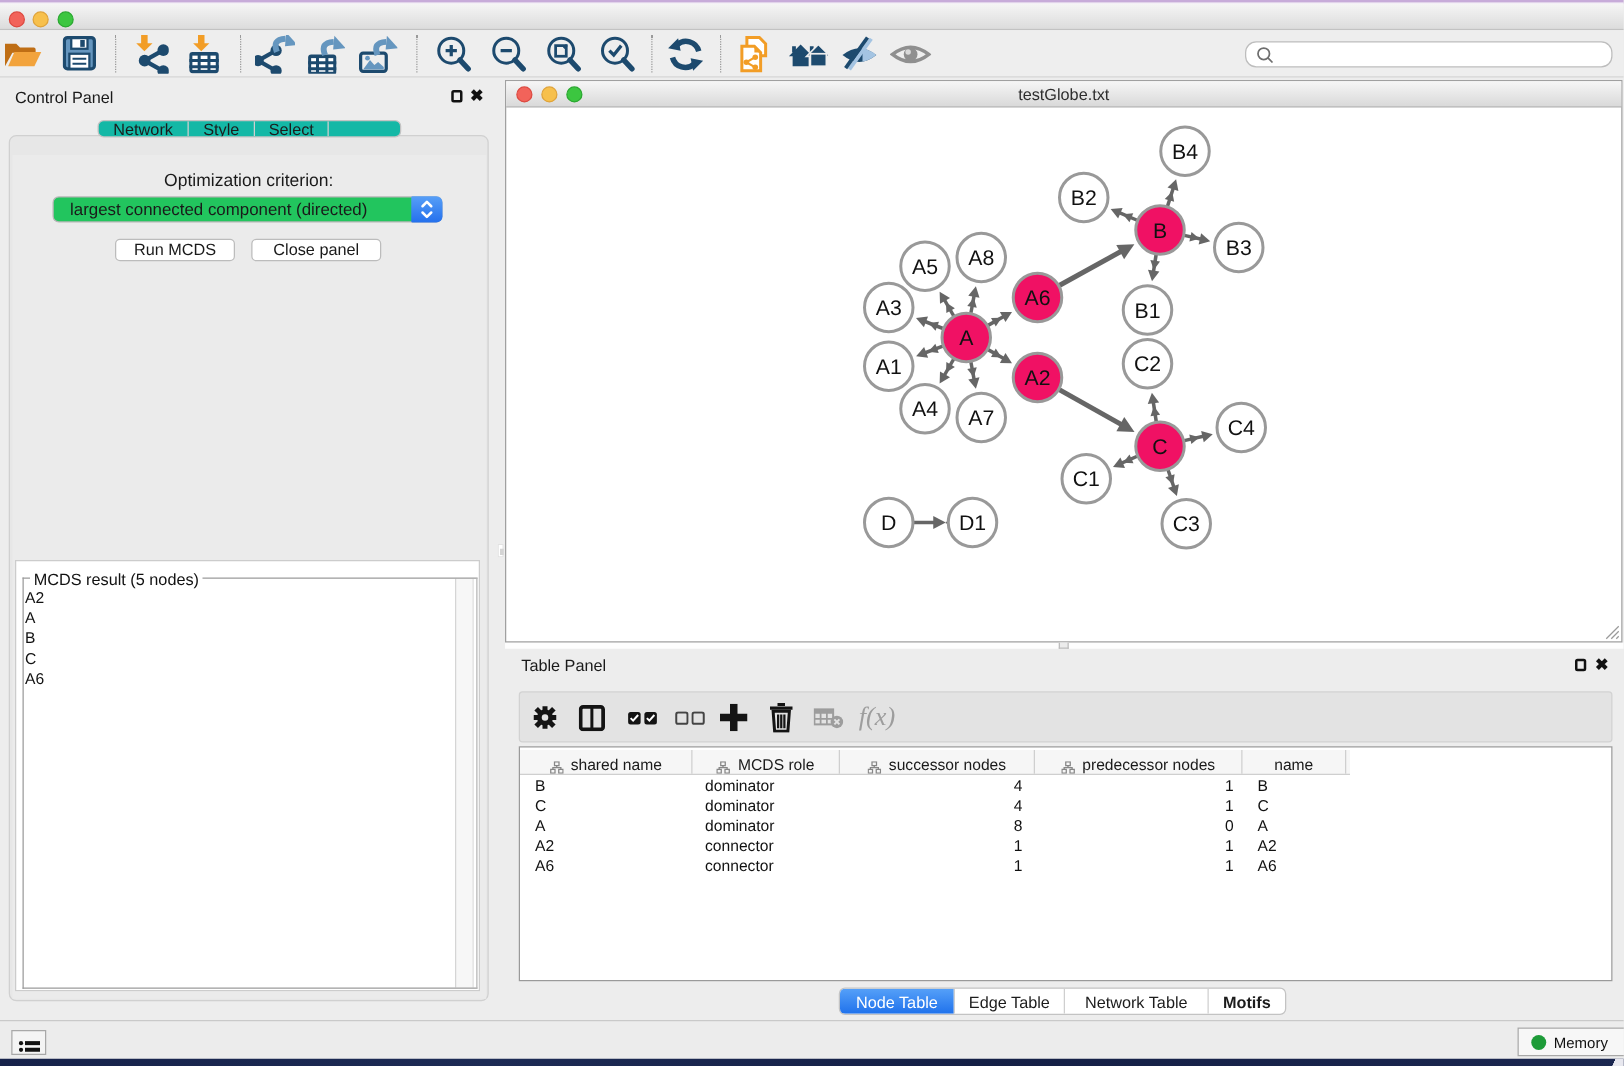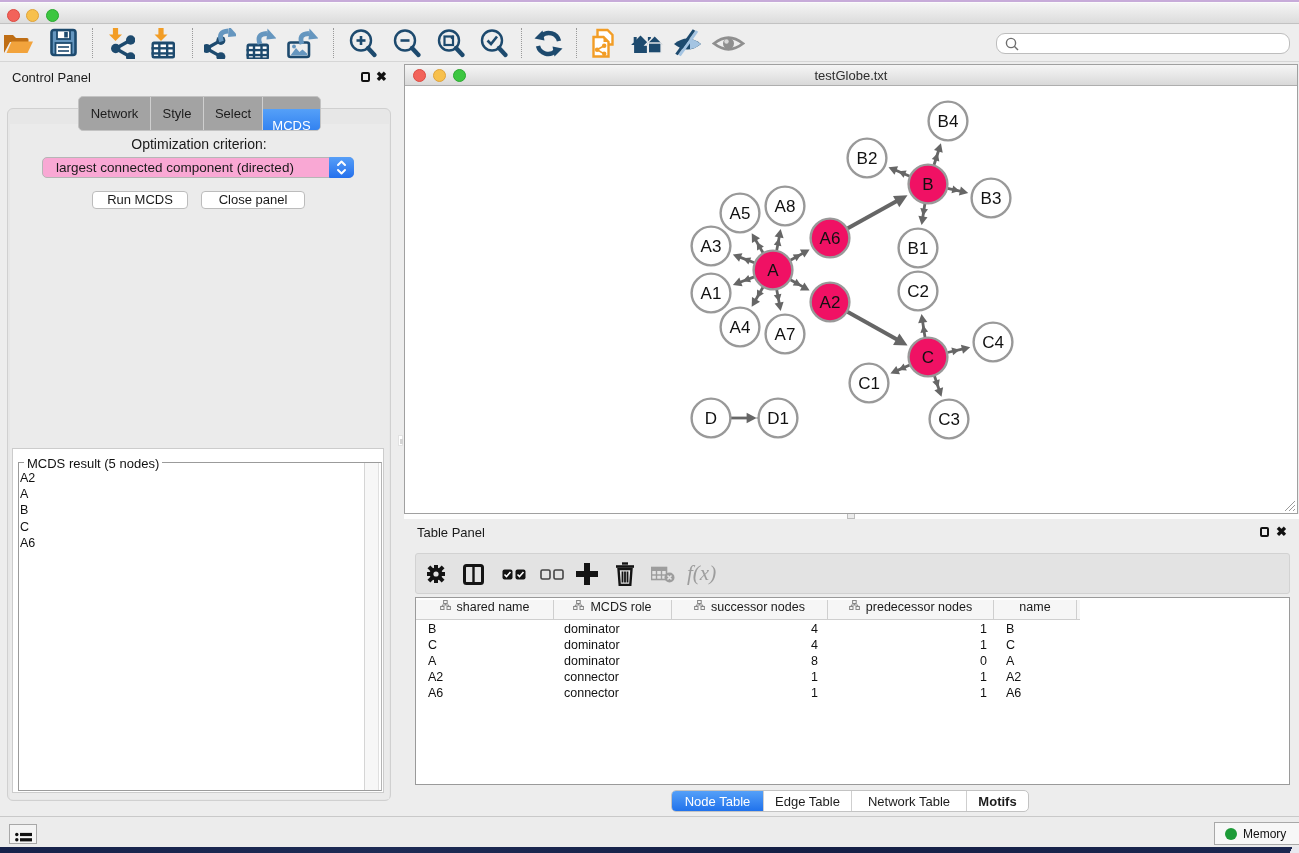--- a/index.html
+++ b/index.html
@@ -20,31 +20,31 @@
 .tsep { position:absolute; top:3px; height:30px; width:0;
   border-left:1px dotted #9a9a9a; }
 .ticon { position:absolute; top:2px; }
 #searchbox { position:absolute; left:996px; top:8px; width:294px; height:21px;
   background:#fff; border:1px solid #bdbdbd; border-radius:9px; }
 
 
 #cp-title { left:12px; top:70px; font-size:13px; color:#1a1a1a; }
 .sq-btn { position:absolute; width:9px; height:10px; border:2px solid #111; border-radius:2px; }
 .x-btn { position:absolute; font-size:13px; font-weight:bold; color:#111; }
-#cp-tabs { left:78px; top:96px; height:35px; display:flex;
-  border:1px solid #c3c3c3; border-radius:5px; background:#a3a3a3; overflow:hidden; position:absolute; }
+#cp-tabs { left:78px; top:96px; height:14px; display:flex;
+  border:1px solid #c3c3c3; border-radius:5px; background:#14b8a6; overflow:hidden; position:absolute; }
 #cp-tabs .tab { height:100%; display:flex; align-items:center; justify-content:center;
   font-size:13px; color:#1c1c1c; border-right:1px solid #cfcfcf; }
 #cp-tabs .tab:last-child { border-right:none; }
 #cp-tabs .tab.sel { background:linear-gradient(#55a0f8,#2072ec); color:#fff; }
 #cp-pane { left:7px; top:108px; width:384px; height:693px; background:#e7e7e7;
   border:1px solid #d0d0d0; border-radius:6px; }
 #cp-inner { left:10px; top:124px; width:379px; height:675px; background:#ebebeb; }
 #opt-label { left:0; top:136px; width:398px; text-align:center; font-size:14px; color:#1a1a1a; }
-#dropdown { left:42px; top:157px; width:312px; height:21px; background:#f9a8d4;
+#dropdown { left:42px; top:157px; width:312px; height:21px; background:#22c55e;
   border:1px solid #b6b6b6; border-radius:5px;text-align:center; }
 #dropdown .dtext { position:absolute; left:13px; top:2px;
   font-size:13.5px; color:#1a1a1a; white-space:nowrap; }
 #dropdown .stepper { position:absolute; right:-1px; top:-1px; width:25px; height:21px;
   background:linear-gradient(#579ff7,#2470ed); border-radius:1px 5px 5px 1px; }
 .btn { position:absolute; height:18px; background:#fff; border:1px solid #bcbcbc;
   border-radius:4px; font-size:13px; color:#1a1a1a; text-align:center; line-height:16px; }
 #mcds-box { left:12px; top:448px; width:372px; height:345px; background:#fff;
   border:1px solid #cccccc; }
 #mcds-fs { left:18px; top:462px; width:364px; height:329px;
@@ -70,21 +70,21 @@
   border:1px solid #bdbdbd; border-top:none; }
 
 
 #tp-title { left:417px; top:525px; font-size:13px; color:#1a1a1a; }
 #tp-toolbar { left:415px; top:553px; width:875px; height:41px; background:#e3e3e3;
   border:1px solid #d2d2d2; border-radius:3px; }
 #tp-table { left:415px; top:597px; width:875px; height:188px; background:#fff;
   border:1px solid #9a9a9a; }
 #tp-head { position:absolute; left:0; top:2px; height:20px; background:#f6f6f6;
   border-bottom:1px solid #cfcfcf; display:flex; }
-.hcell { height:100%; border-right:1px solid #cfcfcf; display:flex; align-items:flex-start;
+.hcell { height:100%; border-right:1px solid #cfcfcf; display:flex; align-items:flex-end;
   justify-content:center; font-size:12.5px; color:#1a1a1a; gap:6px; }
 .trow { position:absolute; font-size:12.5px; color:#111; }
 #tp-tabs { left:671px; top:790px; height:22px; display:flex; position:absolute;
   border:1px solid #c3c3c3; border-radius:5px; background:#fff; overflow:hidden; }
 #tp-tabs .tab { height:100%; display:flex; align-items:center; justify-content:center;
   font-size:13px; color:#1c1c1c; border-right:1px solid #cfcfcf; }
 #tp-tabs .tab:last-child { border-right:none; }
 #tp-tabs .tab.sel { background:linear-gradient(#55a0f8,#2072ec); color:#fff; }
 
 

